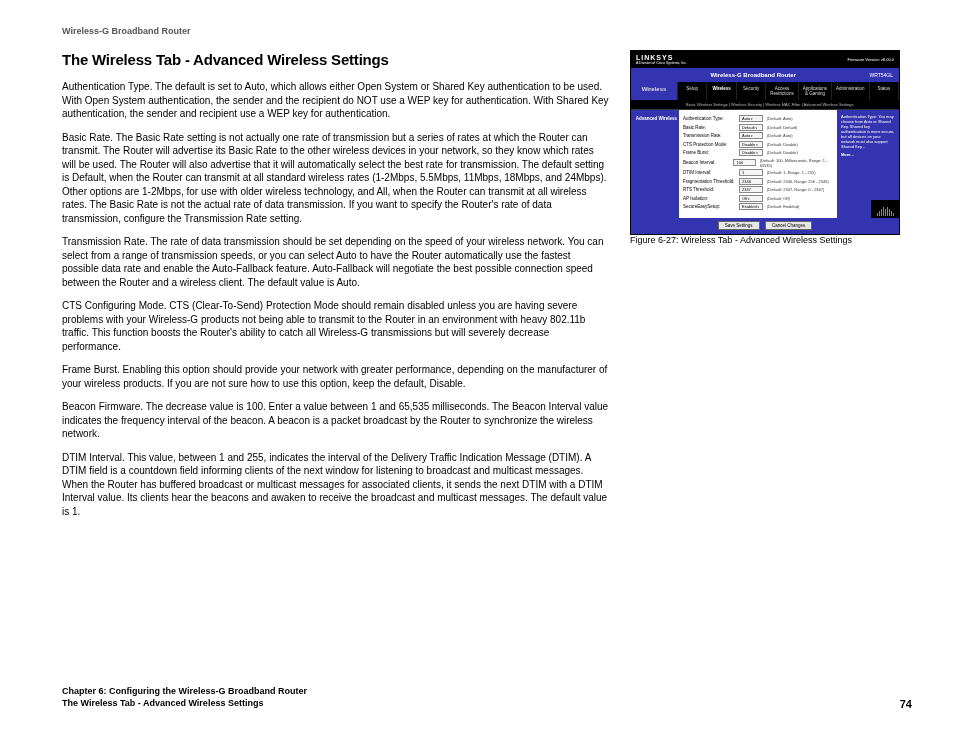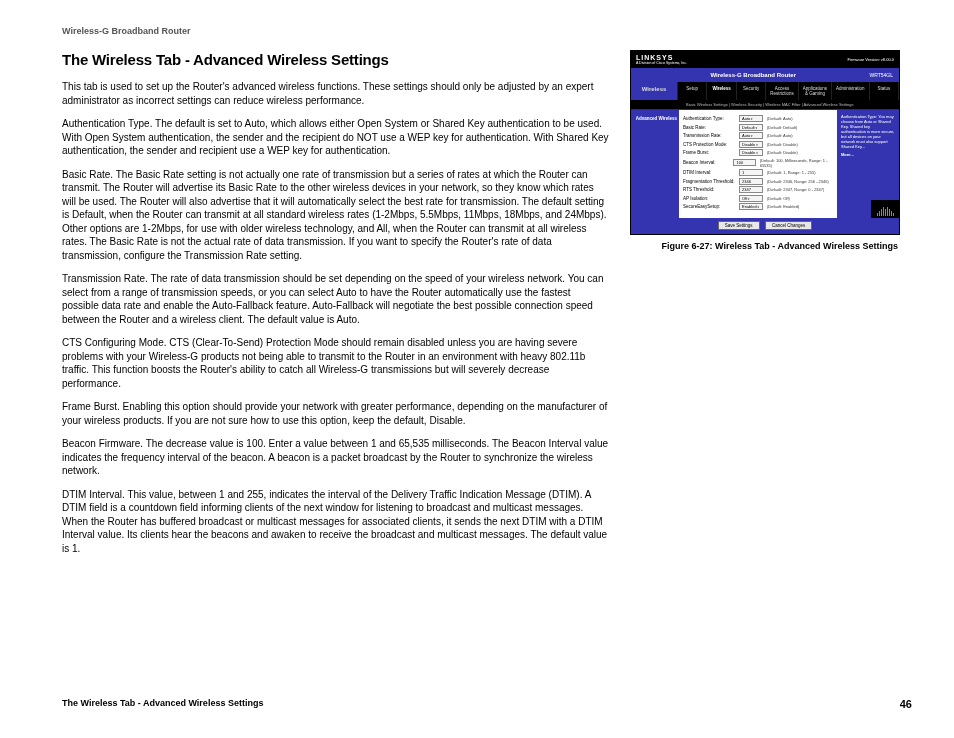--- a/index.html
+++ b/index.html
@@ -166,23 +166,22 @@
     display: inline-block;
     background: #e8e8e8;
     color: #000;
     border: 1px solid #666;
     padding: 1px 6px;
     font-size: 4.5px;
     margin: 0 2px;
   }
   .caption {
     font-size: 9px;
-    font-weight: 700;
-    text-align: right;
-    margin-top: 6px;
+    font-weight: 400;
+    text-align: left;
     width: 268px;
   }
   .footer {
     position: absolute;
     bottom: 28px;
     left: 62px;
     right: 42px;
     display: flex;
     justify-content: space-between;
     align-items: flex-end;
@@ -195,21 +194,20 @@
 </style>
 </head>
 <body>
 
 <div class="page">
   <div class="running-head">Wireless-G Broadband Router</div>
 
   <div class="columns">
     <div class="main">
       <h1>The Wireless Tab - Advanced Wireless Settings</h1>
-      <p>This tab is used to set up the Router's advanced wireless functions. These settings should only be adjusted by an expert administrator as incorrect settings can reduce wireless performance.</p>
 
       <p>
         <span class="b">Authentication Type</span><span>. The default is set to </span><span class="b">Auto</span><span>, which allows either Open System or Shared Key authentication to be used. With </span><span class="b">Open System</span><span> authentication, the sender and the recipient do NOT use a WEP key for authentication. With </span><span class="b">Shared Key</span><span> authentication, the sender and recipient use a WEP key for authentication.</span>
       </p>
 
       <p>
         <span class="b">Basic Rate</span><span>. The Basic Rate setting is not actually one rate of transmission but a series of rates at which the Router can transmit. The Router will advertise its Basic Rate to the other wireless devices in your network, so they know which rates will be used. The Router will also advertise that it will automatically select the best rate for transmission. The default setting is </span><span class="b">Default</span><span>, when the Router can transmit at all standard wireless rates (1-2Mbps, 5.5Mbps, 11Mbps, 18Mbps, and 24Mbps). Other options are </span><span class="b">1-2Mbps</span><span>, for use with older wireless technology, and </span><span class="b">All</span><span>, when the Router can transmit at all wireless rates. The Basic Rate is not the actual rate of data transmission. If you want to specify the Router's rate of data transmission, configure the Transmission Rate setting.</span>
       </p>
 
       <p>
@@ -337,17 +335,18 @@
           <span class="btn">Save Settings</span>
           <span class="btn">Cancel Changes</span>
         </div>
       </div>
       <div class="caption">Figure 6-27: Wireless Tab - Advanced Wireless Settings</div>
     </div>
   </div>
 
   <div class="footer">
     <div class="chap">
+      <div>Chapter 6: Configuring the Wireless-G Broadband Router</div>
       <div>The Wireless Tab - Advanced Wireless Settings</div>
     </div>
-    <div class="num">46</div>
+    <div class="num">74</div>
   </div>
 </div>
 
 </body></html>

